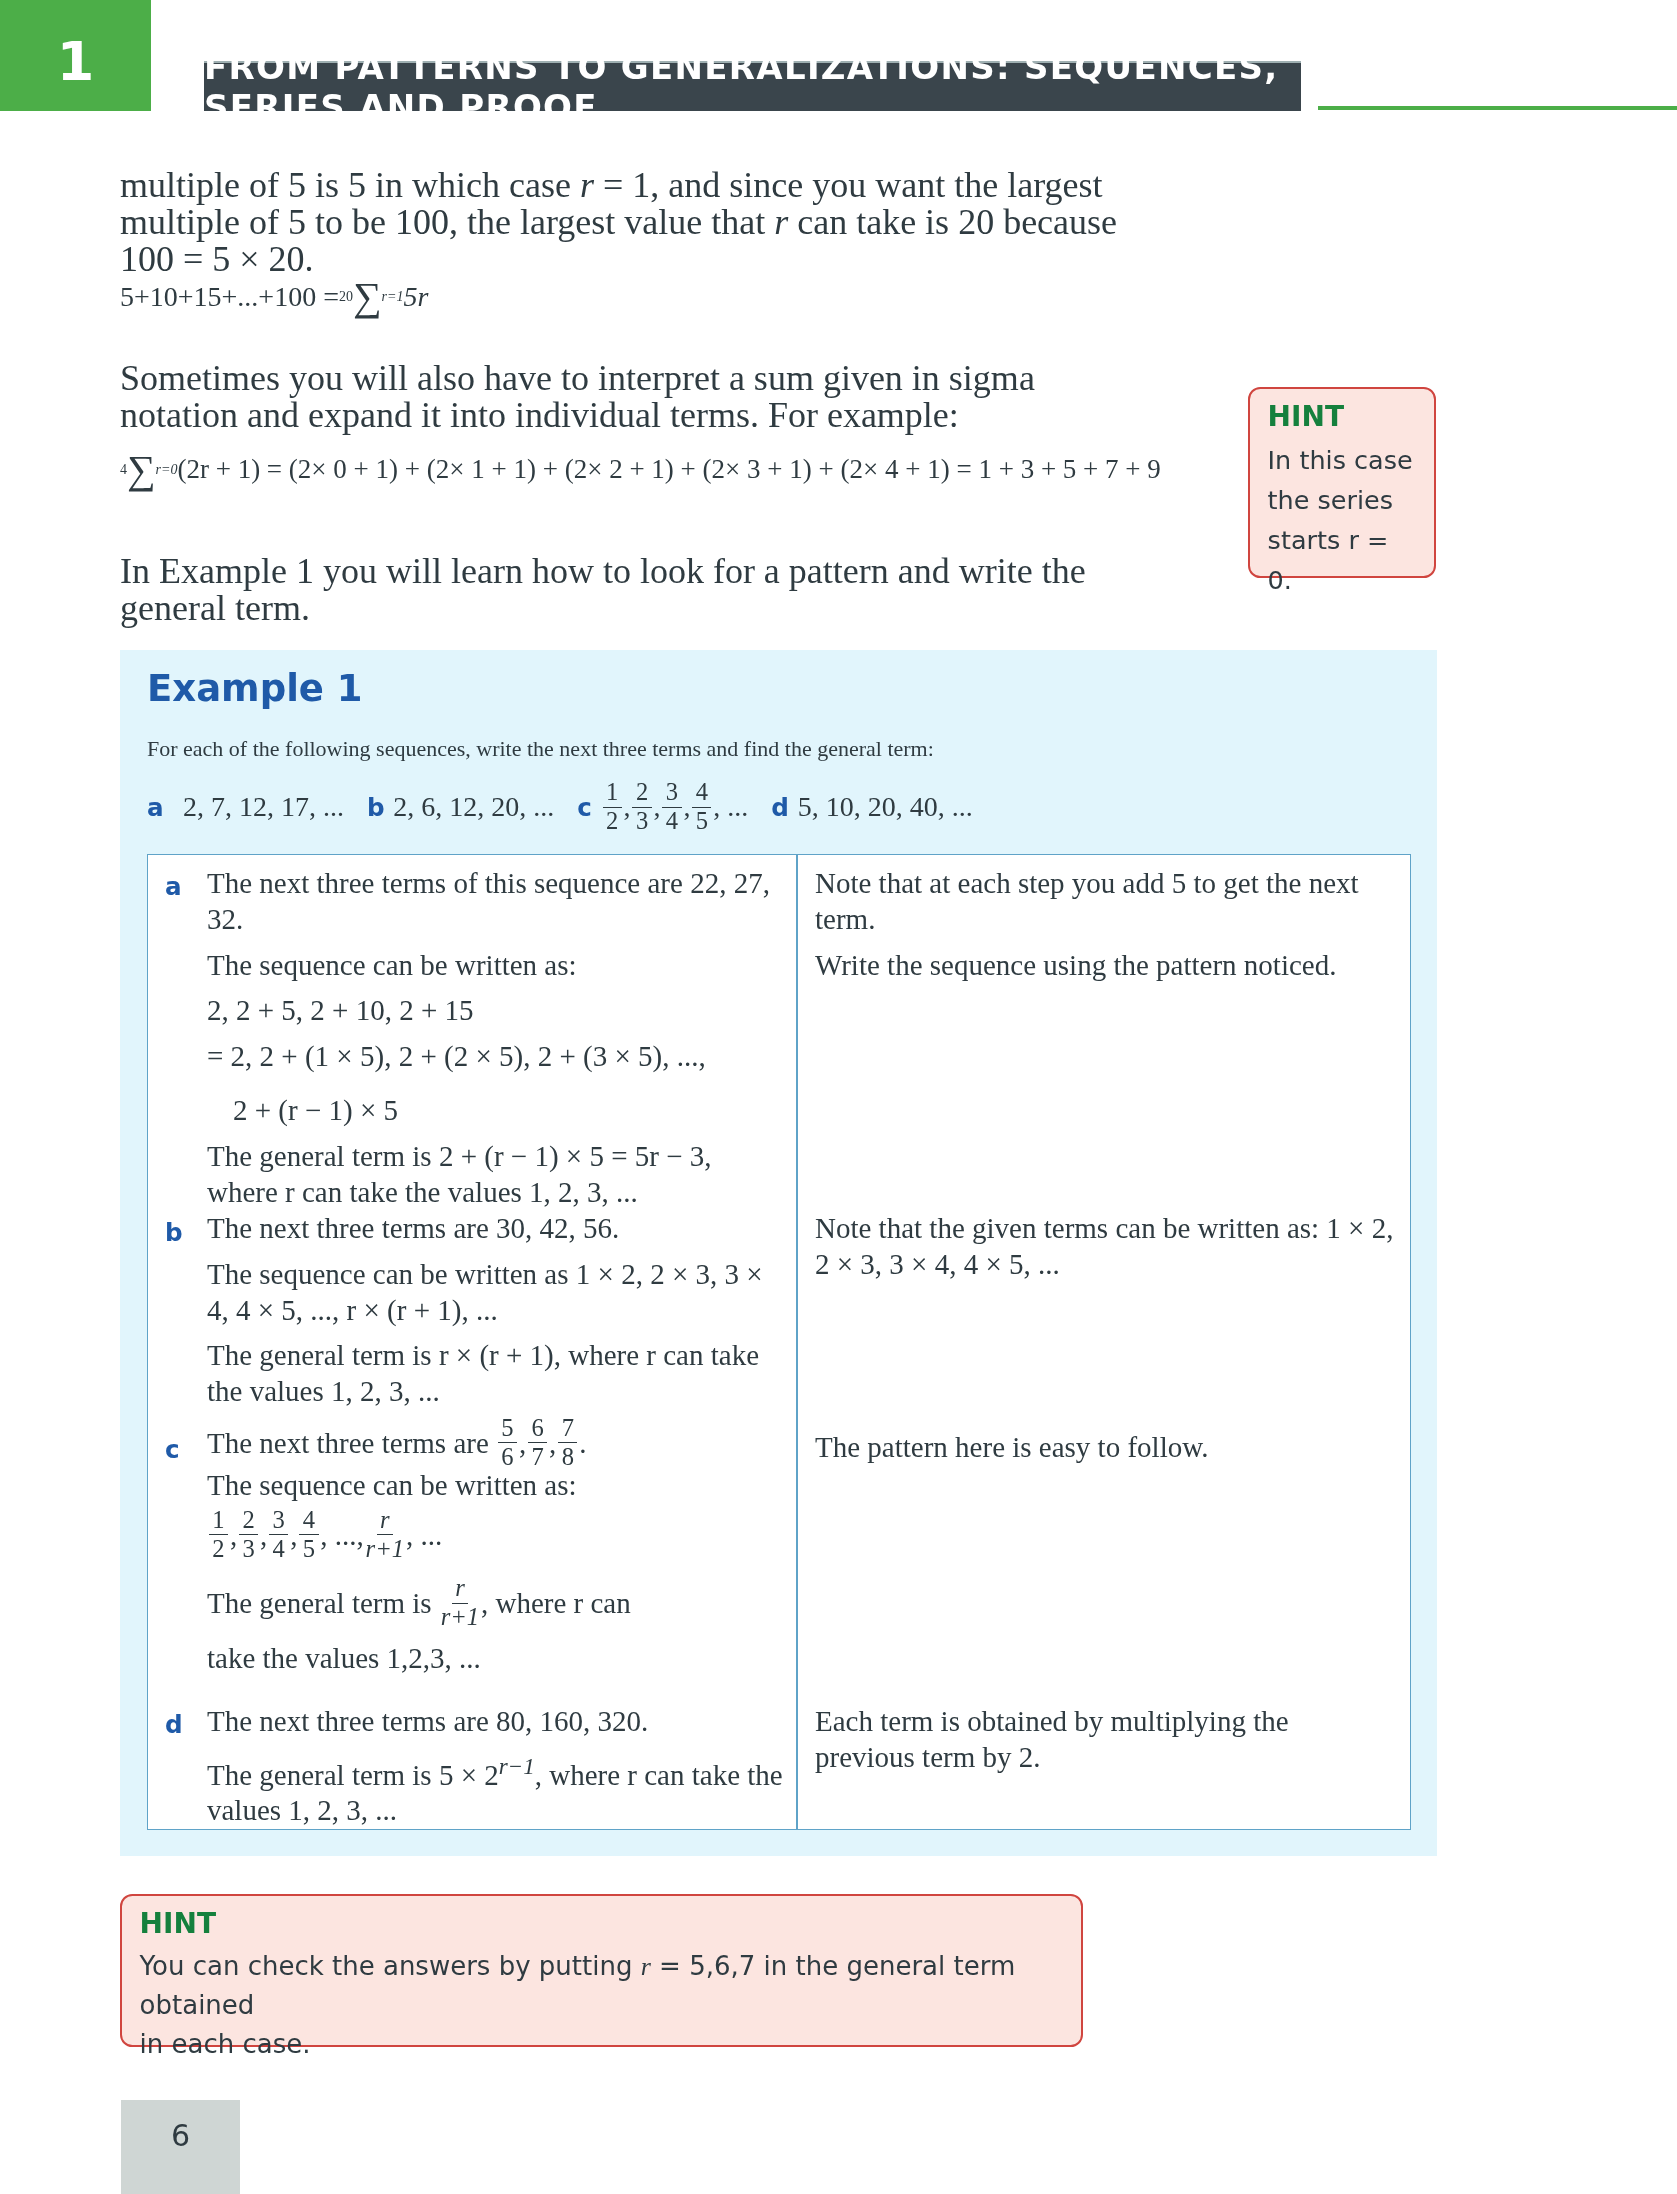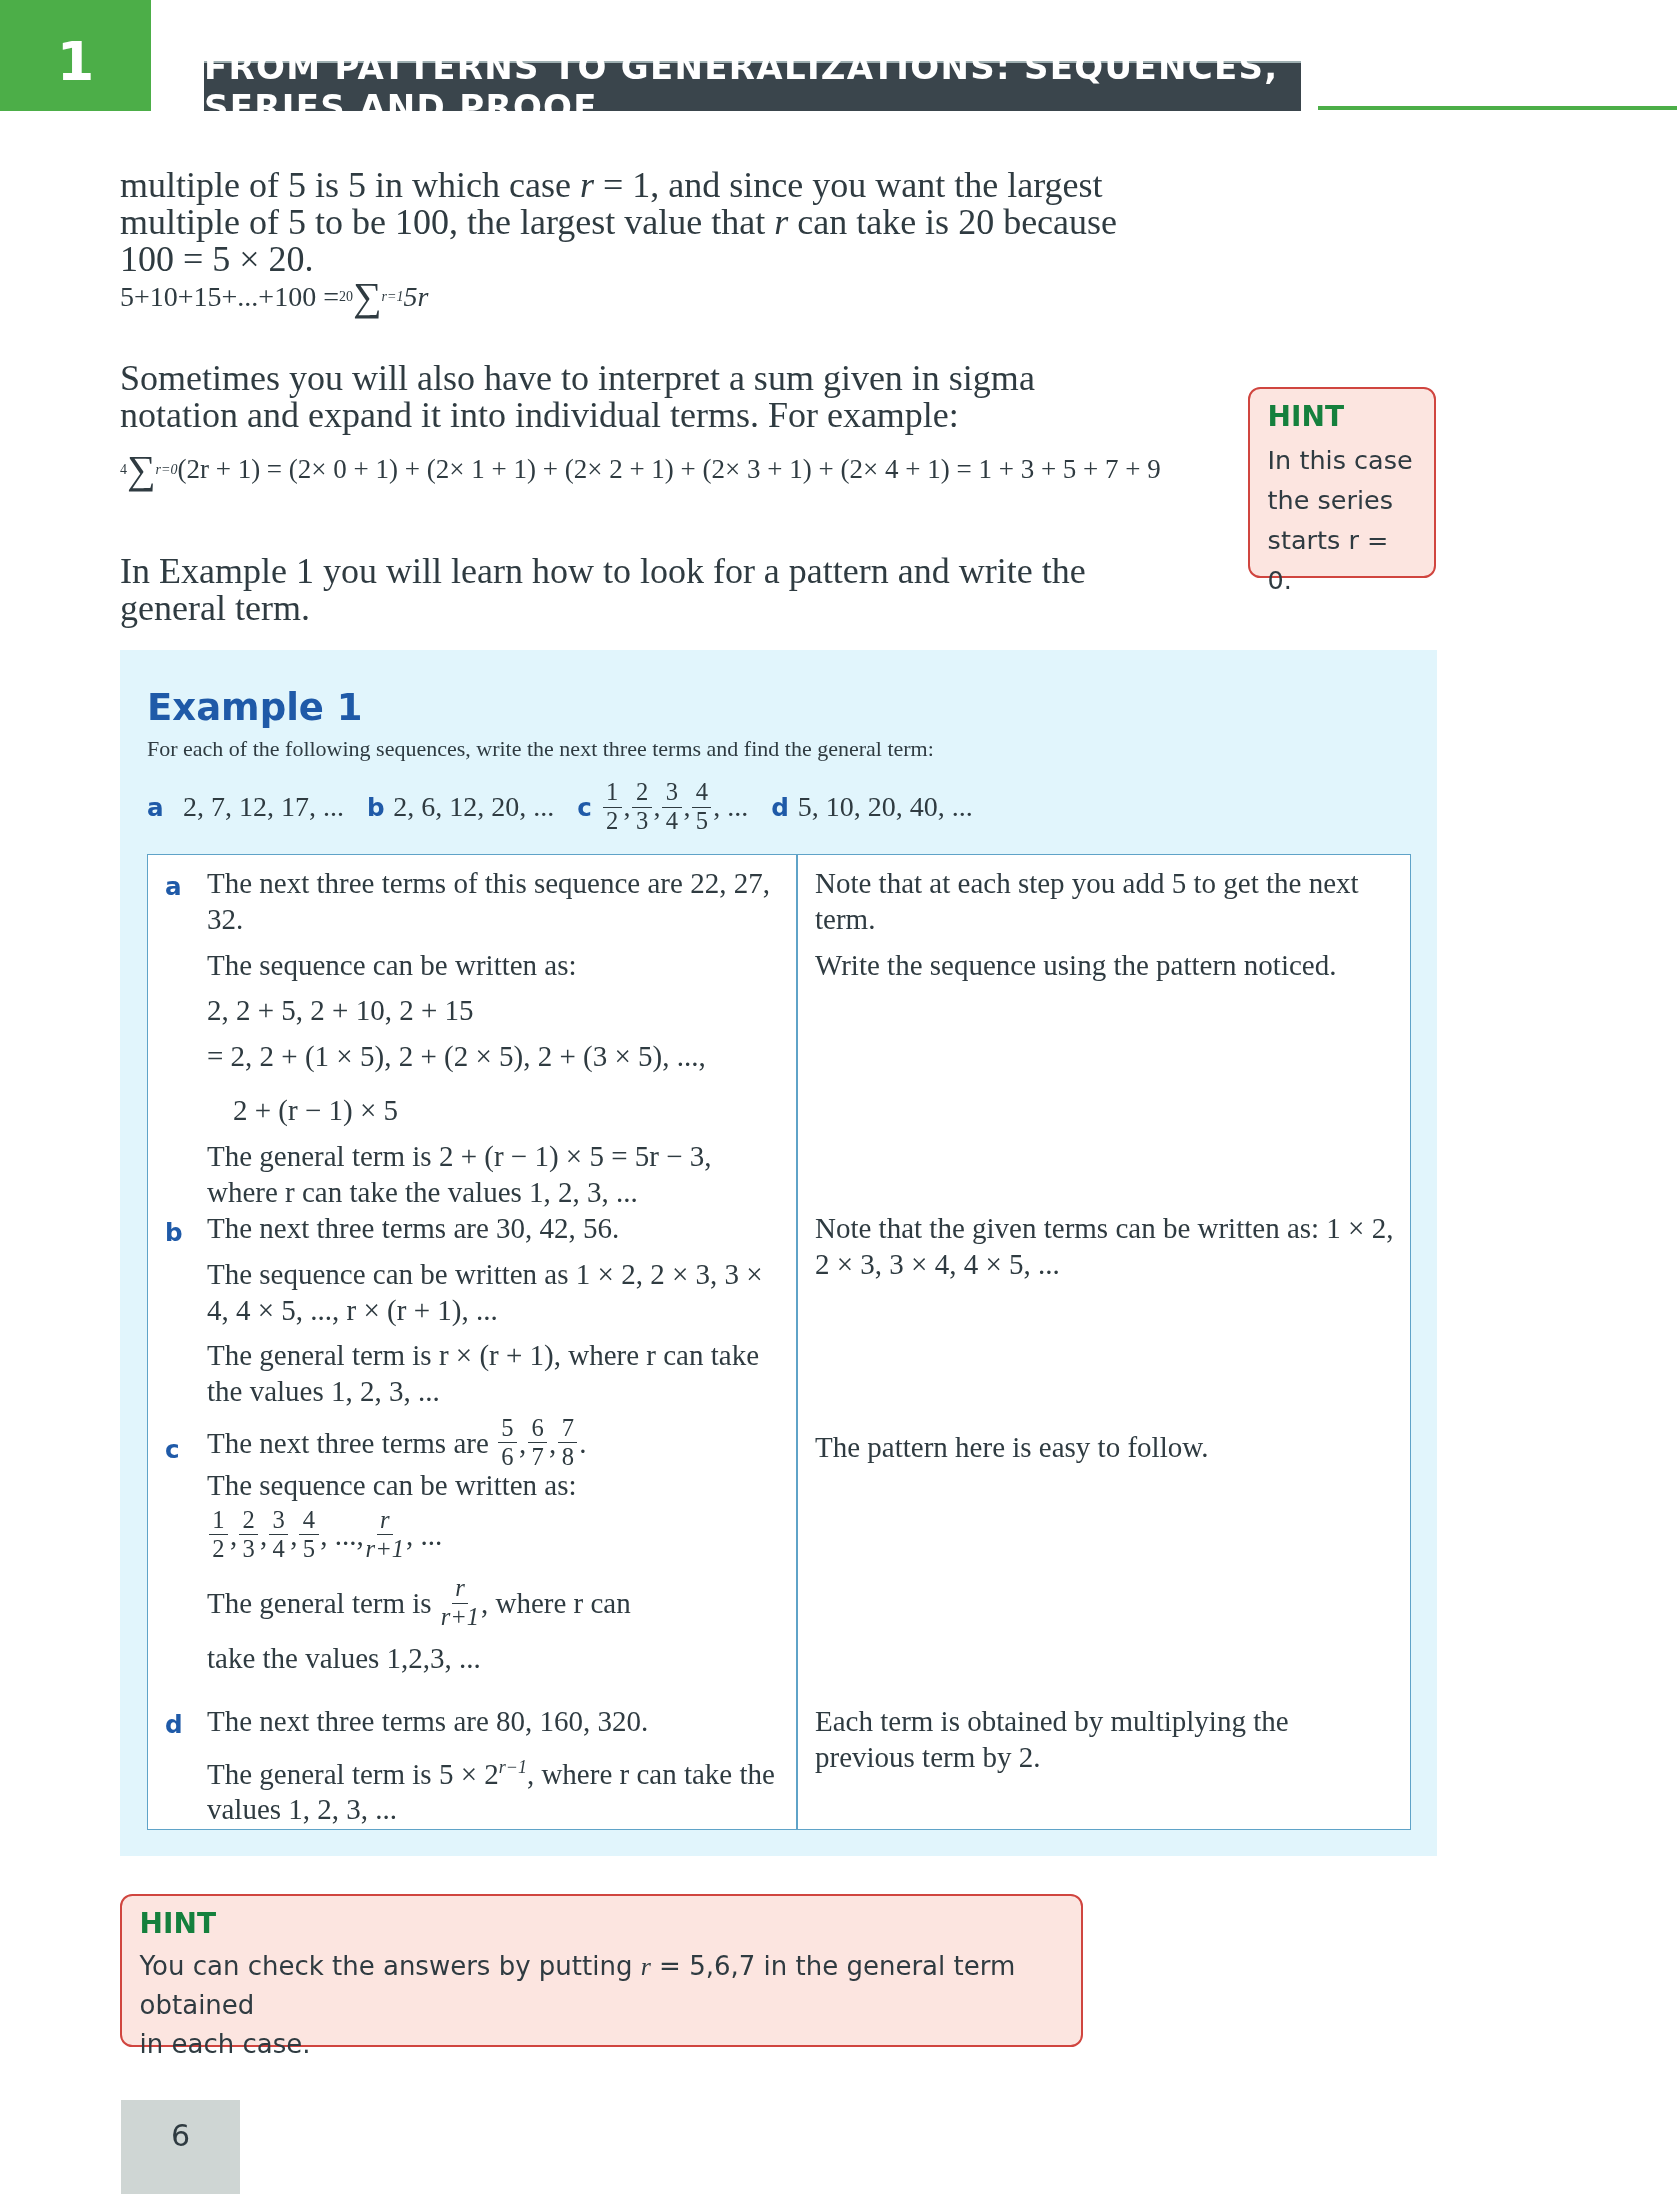--- a/index.html
+++ b/index.html
@@ -20,21 +20,21 @@
   .sigma .lim { font-size: 14px; }
   .sigma .sym { font-size: 40px; line-height: 35px; }
   .frac { display: inline-flex; flex-direction: column; align-items: center; vertical-align: middle; line-height: 1; margin: 0 1.8px; }
   .frac .num { border-bottom: 1.3px solid #2f3b41; padding: 0 3.5px 1.8px; font-size: 24.6px; }
   .frac .den { padding-top: 1.8px; font-size: 24.6px; }
   .hint-side { left: 1248px; top: 387px; width: 188px; height: 191px; background: #fce5e0; border: 2.6px solid #d0453f;
                border-radius: 12.3px; box-sizing: border-box; padding: 10.5px 17.6px; font-family: "DejaVu Sans", sans-serif; }
   .hint-title { color: #15803d; font-weight: bold; font-size: 28px; font-family: "DejaVu Sans", sans-serif; margin-bottom: 7px; }
   .hint-body { font-size: 25.5px; line-height: 40px; color: #2f3b41; }
   .example-box { left: 120px; top: 650px; width: 1317px; height: 1206px; background: #e1f5fc; }
-  .example-title { left: 147px; top: 667px; color: #1f5aa8; font-family: "DejaVu Sans", sans-serif; font-weight: bold; font-size: 37px; margin-top: 19px; }
+  .example-title { left: 147px; top: 667px; color: #1f5aa8; font-family: "DejaVu Sans", sans-serif; font-weight: bold; font-size: 37px; }
   .example-intro { left: 147px; top: 730px; font-size: 22px; }
   .q-row { left: 147px; top: 772px; height: 70px; display: flex; align-items: center; font-size: 28px; white-space: nowrap; }
   .lbl { color: #1f5aa8; font-family: "DejaVu Sans", sans-serif; font-weight: bold; font-size: 24.6px; margin-right: 19.3px; }
   .q-item { display: flex; align-items: center; margin-right: 23px; }
   .sol-table { left: 147px; top: 854px; width: 1264px; height: 976px; background: #fff; border: 1.8px solid #5fa3c8; box-sizing: border-box; }
   .col-div { left: 796px; top: 854px; width: 1.8px; height: 976px; background: #5fa3c8; }
   .cell { position: absolute; font-size: 29px; line-height: 36px; }
   .cell p { margin: 0 0 9.7px 0; }
   .part-lbl { position: absolute; color: #1f5aa8; font-family: "DejaVu Sans", sans-serif; font-weight: bold; font-size: 24.6px; }
   .hint-bottom { left: 120px; top: 1894px; width: 963px; height: 153px; background: #fce5e0; border: 2.6px solid #d0453f;
@@ -208,21 +208,21 @@
   </div>
   <div>take the values 1,2,3, ...</div>
 </div>
 <div class="cell" style="left:815px; top:1429px; width:579px;">
   <p>The pattern here is easy to follow.</p>
 </div>
 
 <span class="part-lbl" style="left:165px; top:1710px;">d</span>
 <div class="cell" style="left:207px; top:1703px; width:579px;">
   <p>The next three terms are 80, 160, 320.</p>
-  <p><span>The general term is 5 × 2</span><sup class="i" style="font-size:18px">r−1</sup><span>, where r can take the values 1, 2, 3, ...</span></p>
+  <p><span>The general term is 5 × 2</span><sup class="i" style="font-size:23px">r−1</sup><span>, where r can take the values 1, 2, 3, ...</span></p>
 </div>
 <div class="cell" style="left:815px; top:1703px; width:579px;">
   <p>Each term is obtained by multiplying the previous term by 2.</p>
 </div>
 
 <div class="abs hint-bottom">
   <div class="hint-title">HINT</div>
   <div class="hint-body"><span>You can check the answers by putting </span><span class="i" style="font-family:'Liberation Serif',serif">r</span><span> = 5,6,7 in the general term obtained</span></div>
   <div class="hint-body">in each case.</div>
 </div>

